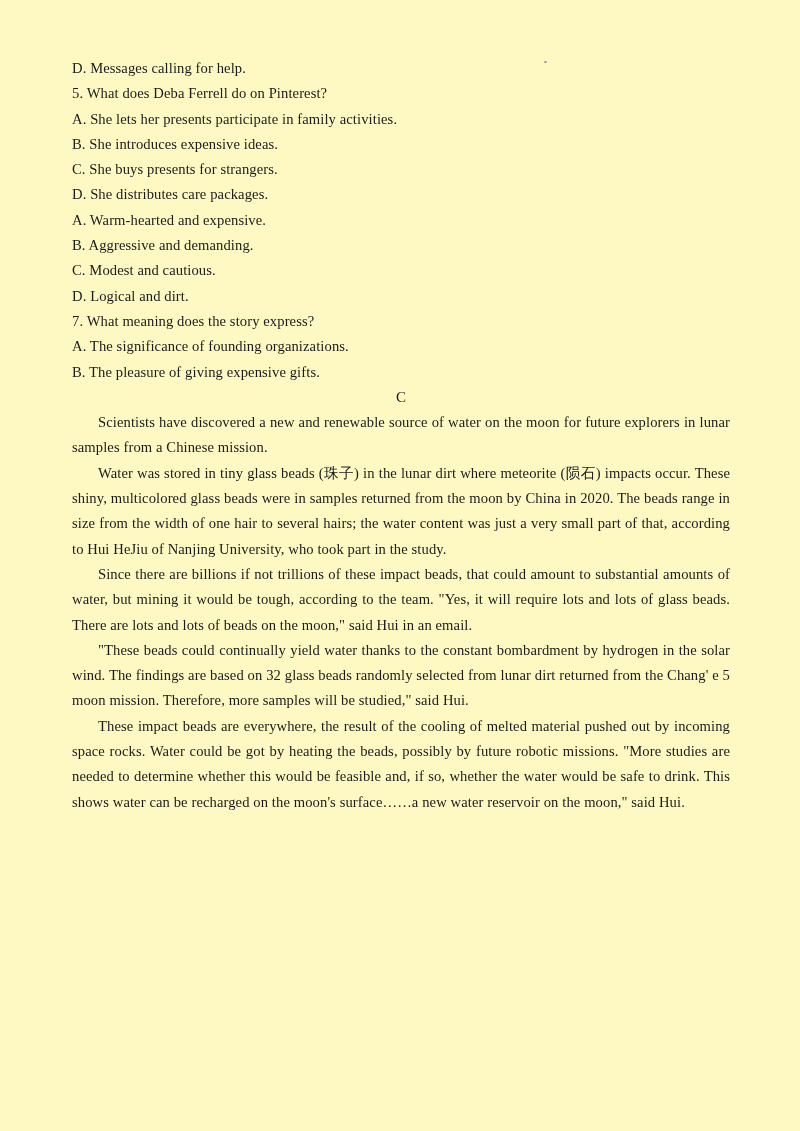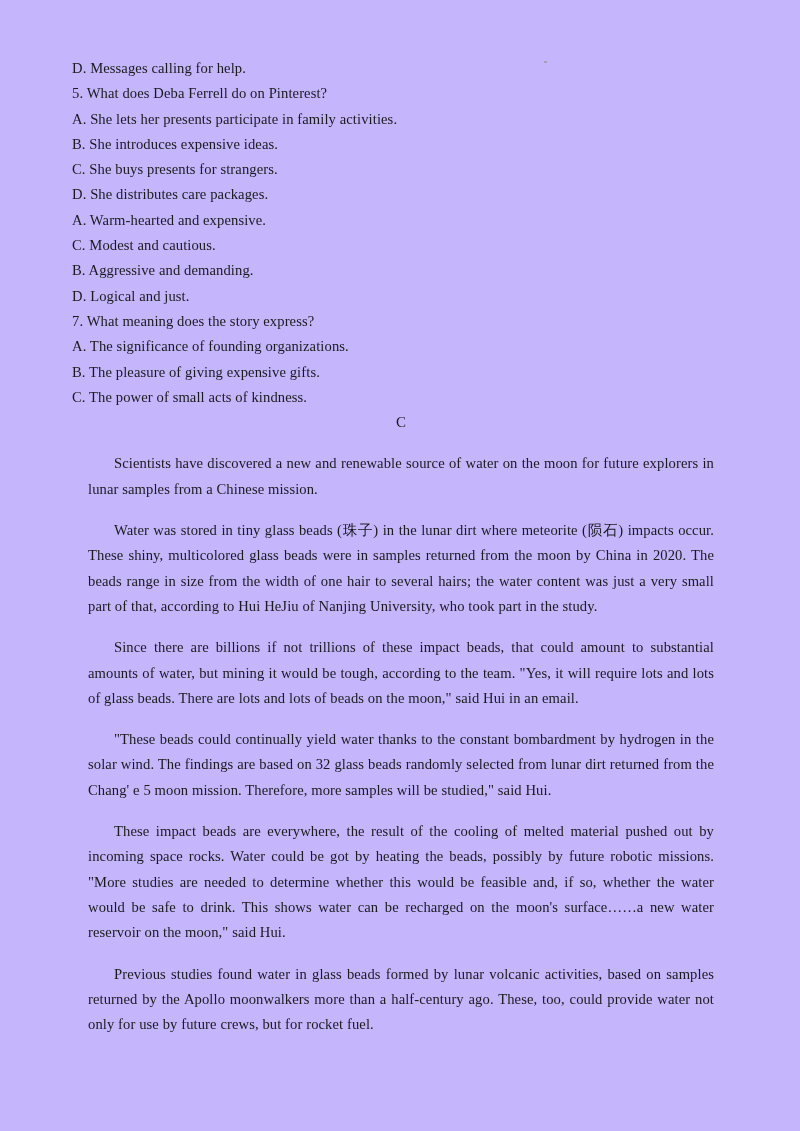--- a/index.html
+++ b/index.html
@@ -6,21 +6,21 @@
     margin: 0;
     padding: 0;
     background: #e8e8e8;
     font-family: "Liberation Serif", "DejaVu Serif", serif;
   }
   .page {
     position: relative;
     width: 800px;
     height: 1131px;
     margin: 0 auto;
-    background: #c4b5fd;
+    background: #fef9c3;
     color: #1b1b1b;
     overflow: hidden;
   }
   .content {
     position: absolute;
     left: 72px;
     top: 56px;
     width: 658px;
     font-size: 14.6px;
     line-height: 25.3px;
@@ -30,21 +30,21 @@
     white-space: nowrap;
     text-align: left;
   }
   .section-label {
     text-align: center;
     font-size: 15px;
   }
   .para {
     text-align: justify;
     text-indent: 26px;
-    margin: 16px;
+    margin: 0;
   }
   .artifact-dot {
     position: absolute;
     left: 544px;
     top: 61px;
     width: 3px;
     height: 2px;
     background: #9a9a9a;
     border-radius: 50%;
   }
@@ -58,35 +58,33 @@
   <div class="content">
 
     <div>
       <div class="line">D. Messages calling for help.</div>
       <div class="line">5. What does Deba Ferrell do on Pinterest?</div>
       <div class="line">A. She lets her presents participate in family activities.</div>
       <div class="line">B. She introduces expensive ideas.</div>
       <div class="line">C. She buys presents for strangers.</div>
       <div class="line">D. She distributes care packages.</div>
       <div class="line">A. Warm-hearted and expensive.</div>
+      <div class="line">B. Aggressive and demanding.</div>
       <div class="line">C. Modest and cautious.</div>
-      <div class="line">B. Aggressive and demanding.</div>
-      <div class="line">D. Logical and just.</div>
+      <div class="line">D. Logical and dirt.</div>
       <div class="line">7. What meaning does the story express?</div>
       <div class="line">A. The significance of founding organizations.</div>
       <div class="line">B. The pleasure of giving expensive gifts.</div>
-      <div class="line">C. The power of small acts of kindness.</div>
     </div>
 
     <div class="section-label">C</div>
 
     <div>
       <p class="para">Scientists have discovered a new and renewable source of water on the moon for future explorers in lunar samples from a Chinese mission.</p>
       <p class="para">Water was stored in tiny glass beads (珠子) in the lunar dirt where meteorite (陨石) impacts occur. These shiny, multicolored glass beads were in samples returned from the moon by China in 2020. The beads range in size from the width of one hair to several hairs; the water content was just a very small part of that, according to Hui HeJiu of Nanjing University, who took part in the study.</p>
       <p class="para">Since there are billions if not trillions of these impact beads, that could amount to substantial amounts of water, but mining it would be tough, according to the team. "Yes, it will require lots and lots of glass beads. There are lots and lots of beads on the moon," said Hui in an email.</p>
       <p class="para">"These beads could continually yield water thanks to the constant bombardment by hydrogen in the solar wind. The findings are based on 32 glass beads randomly selected from lunar dirt returned from the Chang' e 5 moon mission. Therefore, more samples will be studied," said Hui.</p>
       <p class="para">These impact beads are everywhere, the result of the cooling of melted material pushed out by incoming space rocks. Water could be got by heating the beads, possibly by future robotic missions. "More studies are needed to determine whether this would be feasible and, if so, whether the water would be safe to drink. This shows water can be recharged on the moon's surface……a new water reservoir on the moon," said Hui.</p>
-      <p class="para">Previous studies found water in glass beads formed by lunar volcanic activities, based on samples returned by the Apollo moonwalkers more than a half-century ago. These, too, could provide water not only for use by future crews, but for rocket fuel.</p>
     </div>
 
 
   </div>
 </div>
 
 </body></html>

